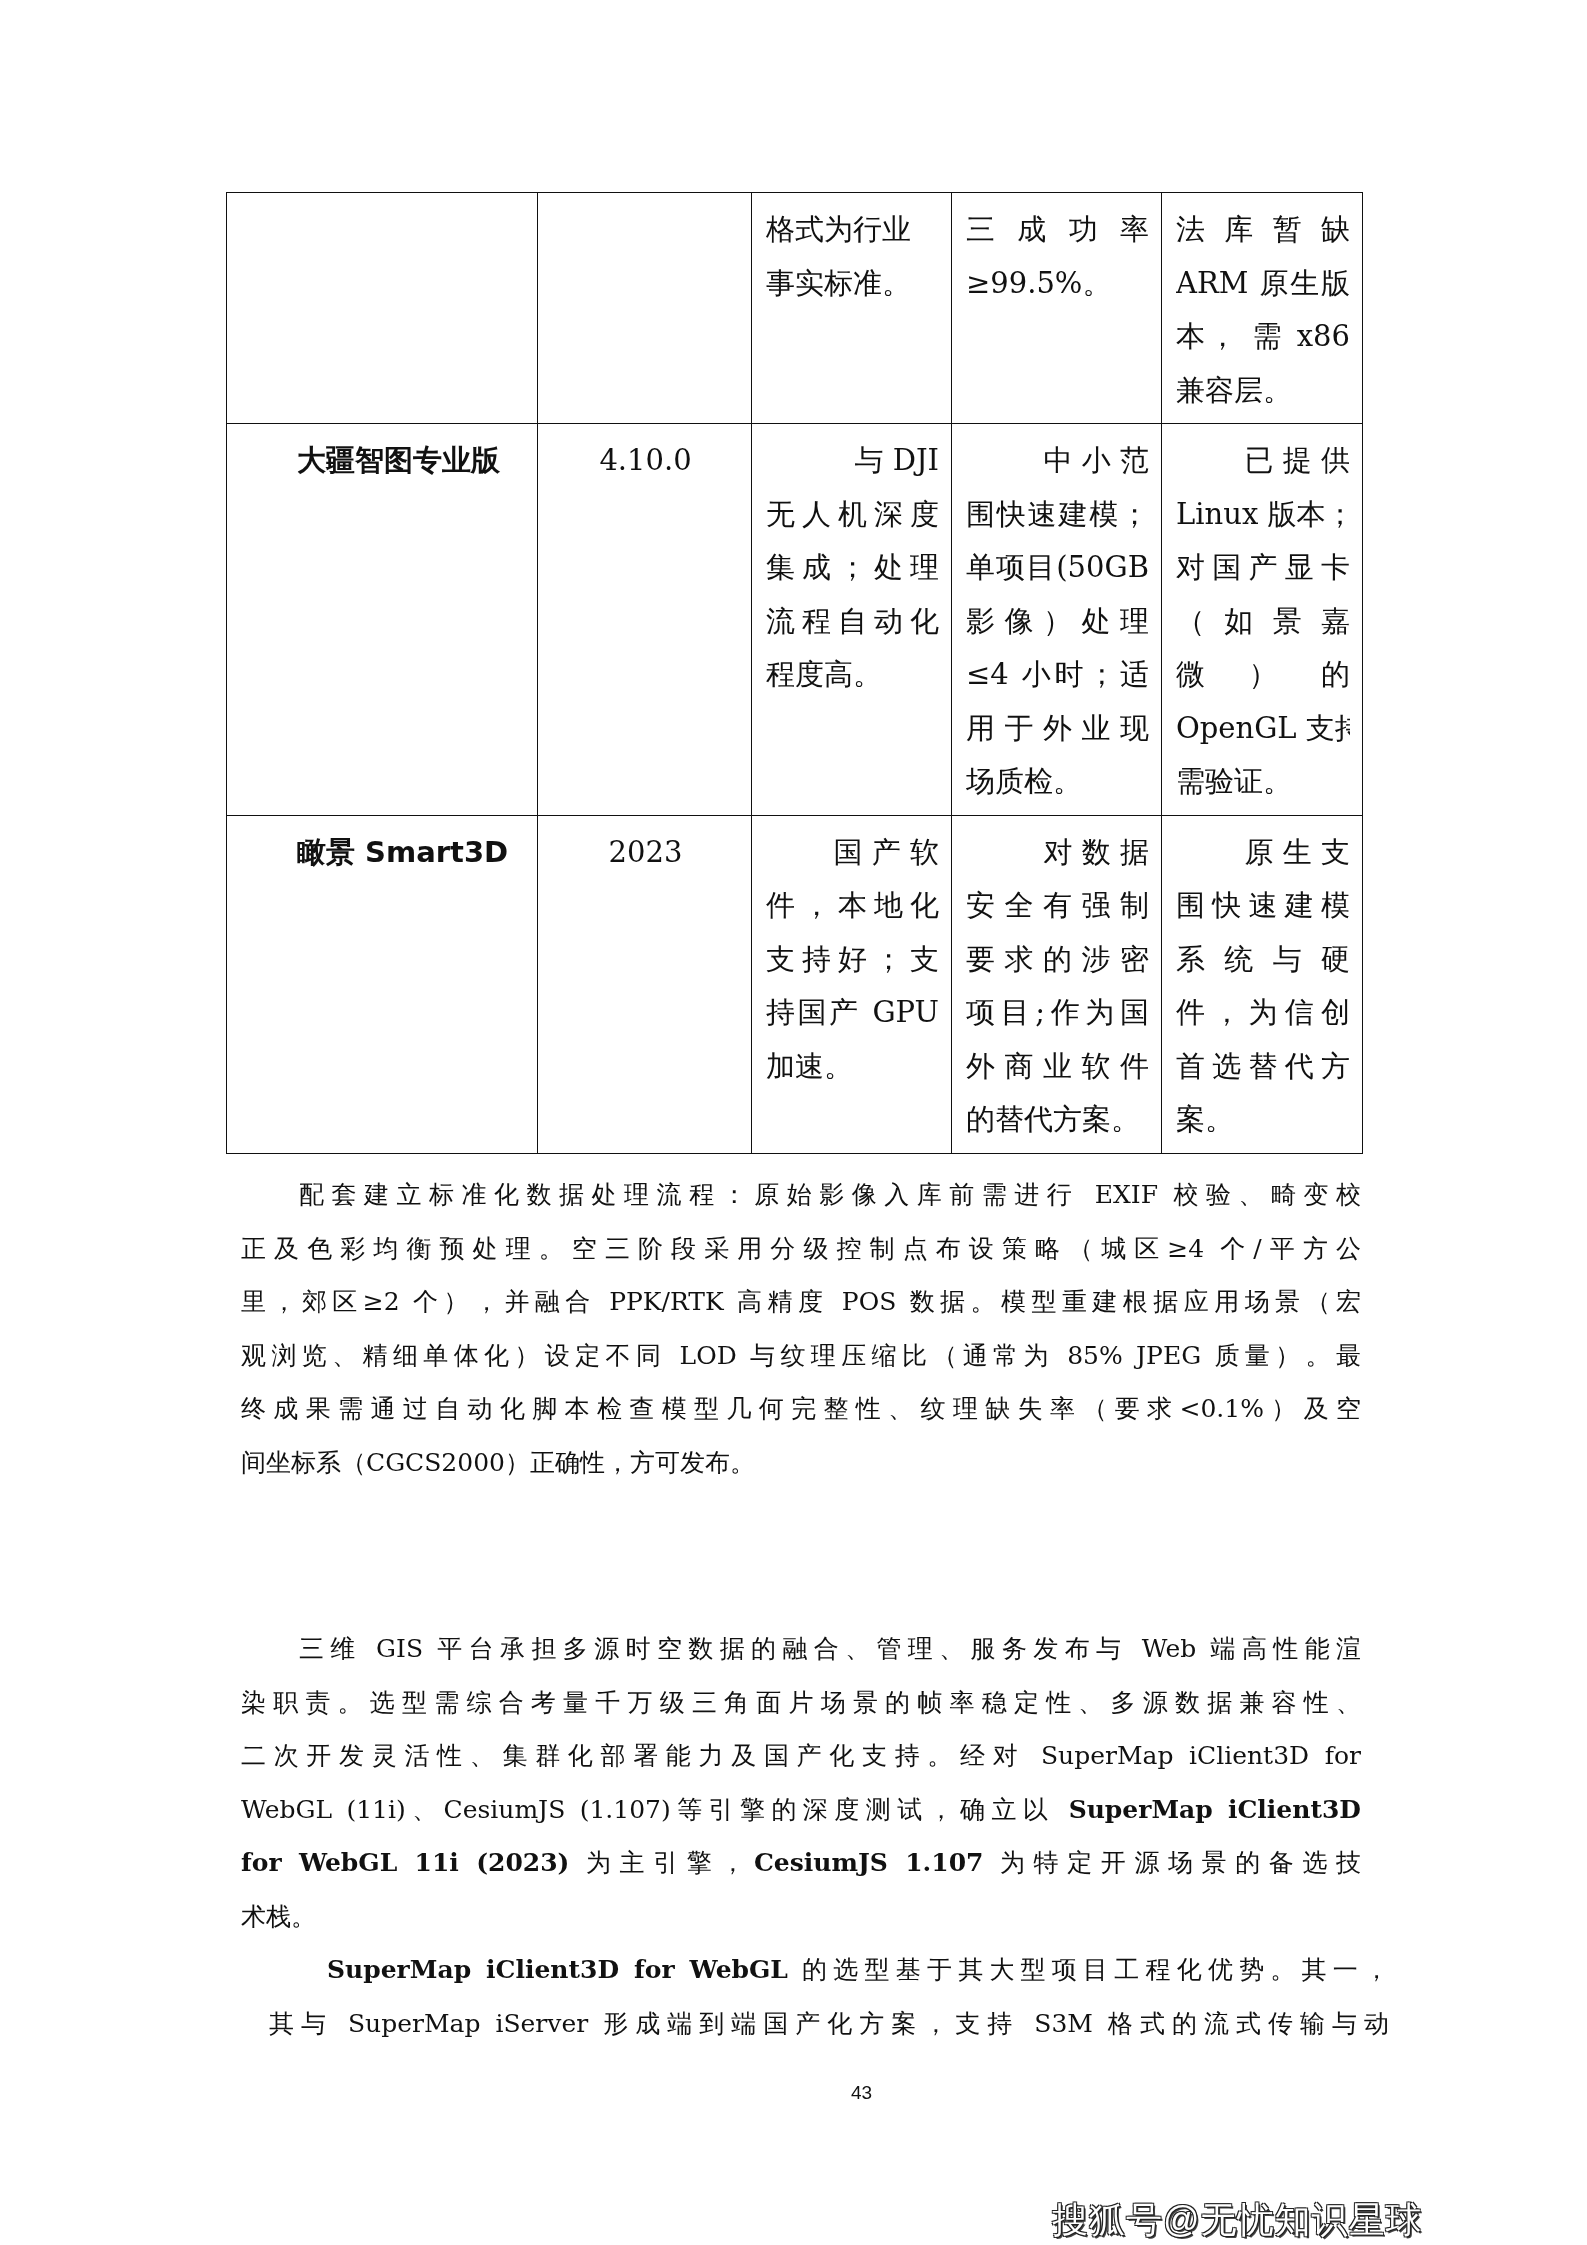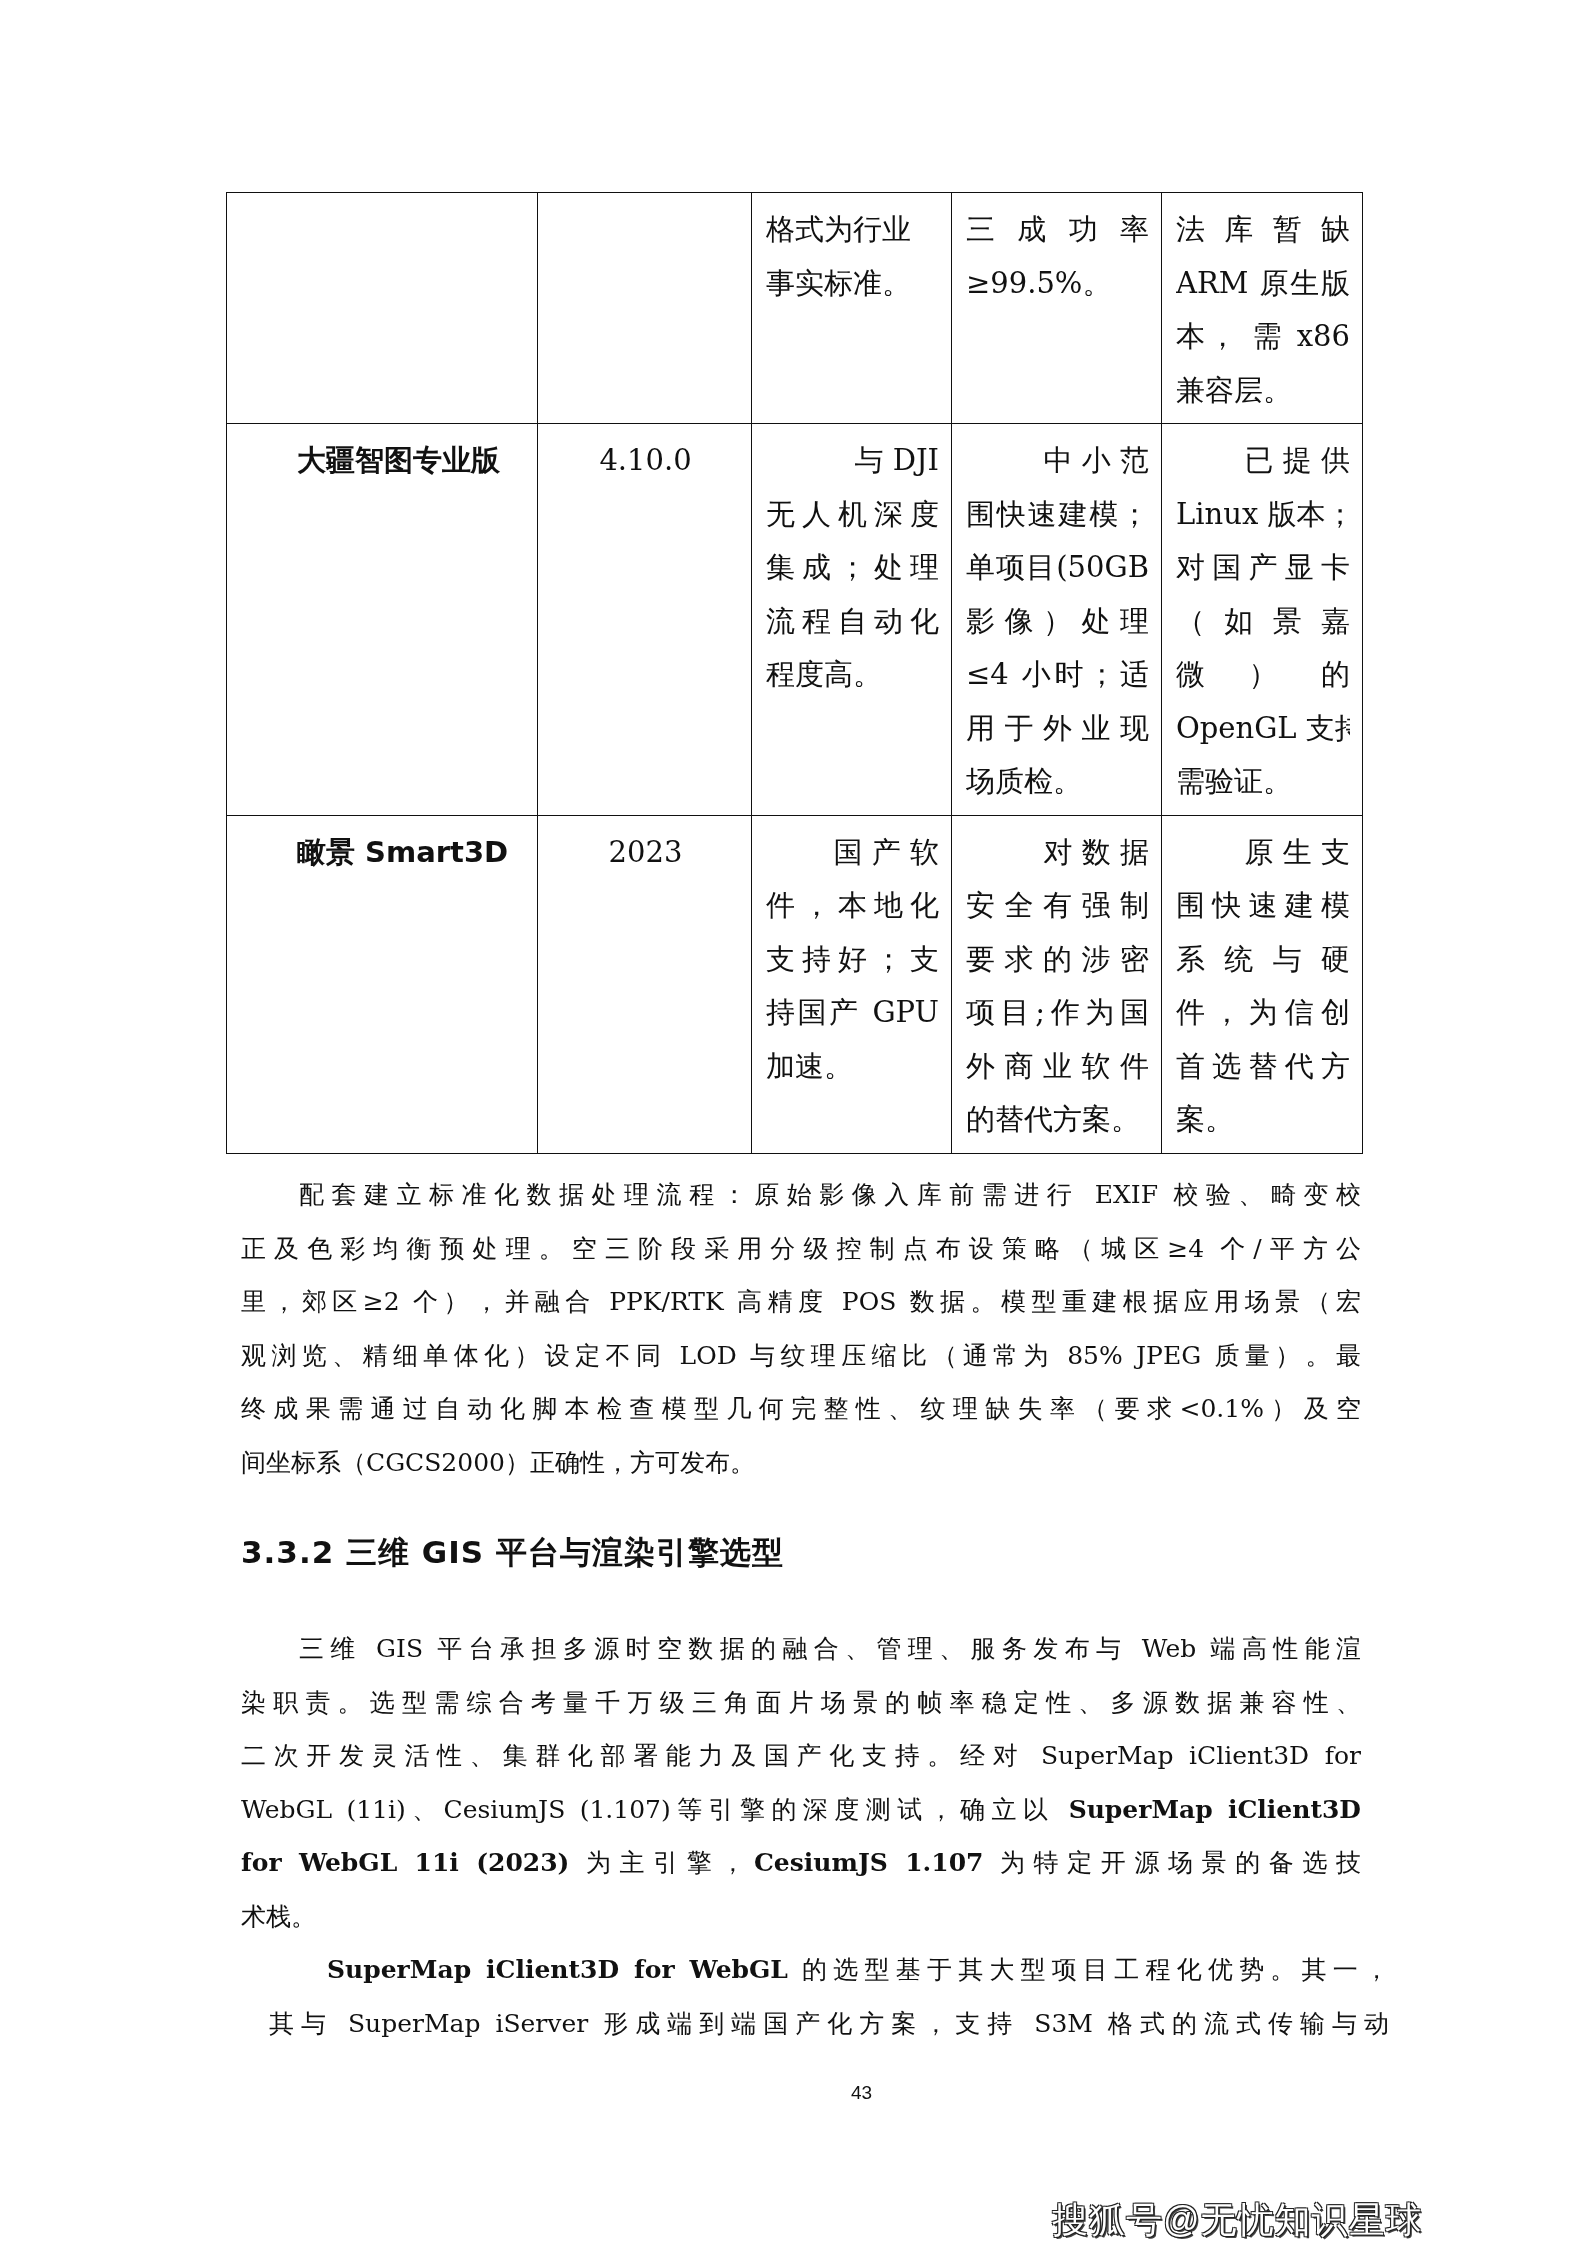--- a/index.html
+++ b/index.html
@@ -136,21 +136,20 @@
 
   <div class="para" style="top:1168px;">
     <span class="pl indent">配套建立标准化数据处理流程：原始影像入库前需进行 EXIF 校验、畸变校</span>
     <span class="pl">正及色彩均衡预处理。空三阶段采用分级控制点布设策略（城区≥4 个/平方公</span>
     <span class="pl">里，郊区≥2 个），并融合 PPK/RTK 高精度 POS 数据。模型重建根据应用场景（宏</span>
     <span class="pl">观浏览、精细单体化）设定不同 LOD 与纹理压缩比（通常为 85% JPEG 质量）。最</span>
     <span class="pl">终成果需通过自动化脚本检查模型几何完整性、纹理缺失率（要求&lt;0.1%）及空</span>
     <span class="pl last">间坐标系（CGCS2000）正确性，方可发布。</span>
   </div>
 
-  <div class="heading">3.3.2 三维 GIS 平台与渲染引擎选型</div>
 
   <div class="para" style="top:1622px;">
     <span class="pl indent">三维 GIS 平台承担多源时空数据的融合、管理、服务发布与 Web 端高性能渲</span>
     <span class="pl">染职责。选型需综合考量千万级三角面片场景的帧率稳定性、多源数据兼容性、</span>
     <span class="pl">二次开发灵活性、集群化部署能力及国产化支持。经对 SuperMap iClient3D for</span>
     <span class="pl"><span>WebGL (11i)、CesiumJS (1.107)等引擎的深度测试，确立以 </span><span class="bold">SuperMap iClient3D</span></span>
     <span class="pl"><span class="bold">for WebGL 11i (2023)</span><span> 为主引擎，</span><span class="bold">CesiumJS 1.107</span><span> 为特定开源场景的备选技</span></span>
     <span class="pl last">术栈。</span>
   </div>
 

